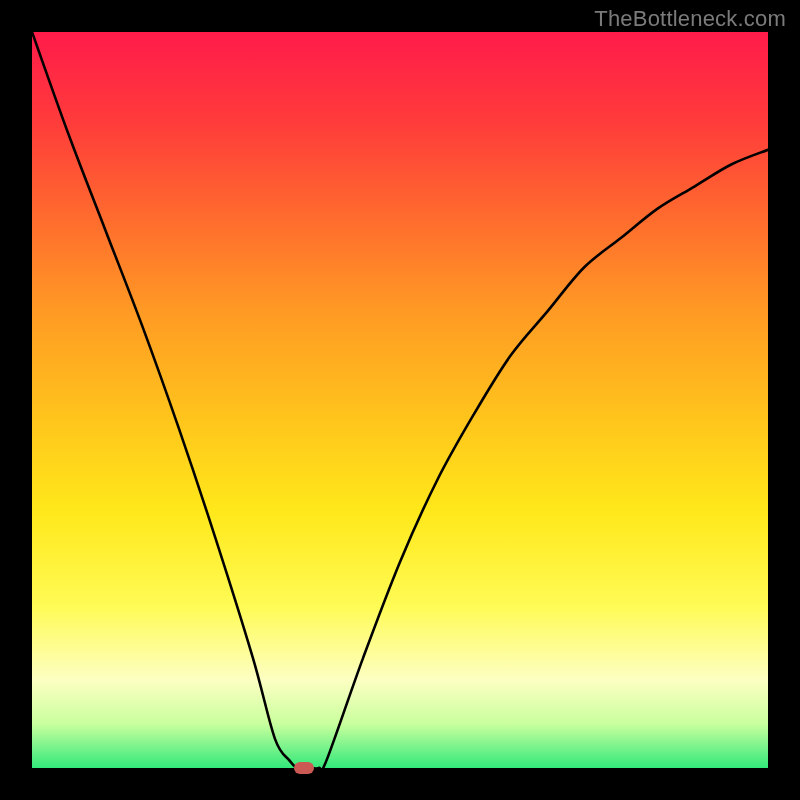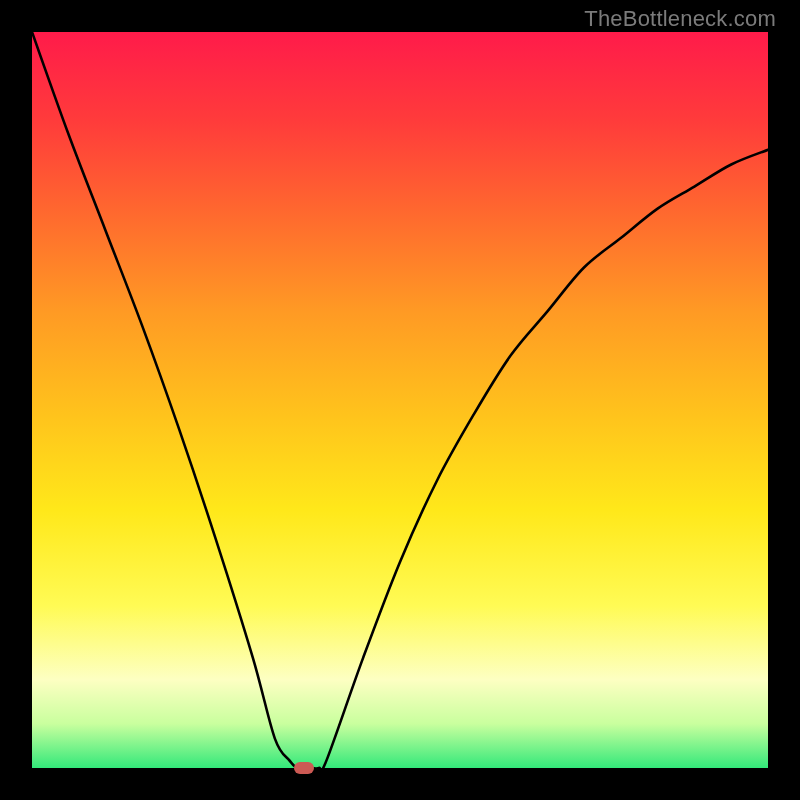--- a/index.html
+++ b/index.html
@@ -40,21 +40,21 @@
   svg.curve {
     position: absolute;
     left: 0;
     top: 0;
     width: 736px;
     height: 736px;
   }
   .watermark {
     position: absolute;
     top: 6px;
-    right: 24px;
+    right: 14px;
     color: #7b7b7b;
     font-size: 22px;
     font-weight: 500;
     letter-spacing: 0.2px;
     user-select: none;
   }
   .min-marker {
     position: absolute;
     width: 20px;
     height: 12px;

